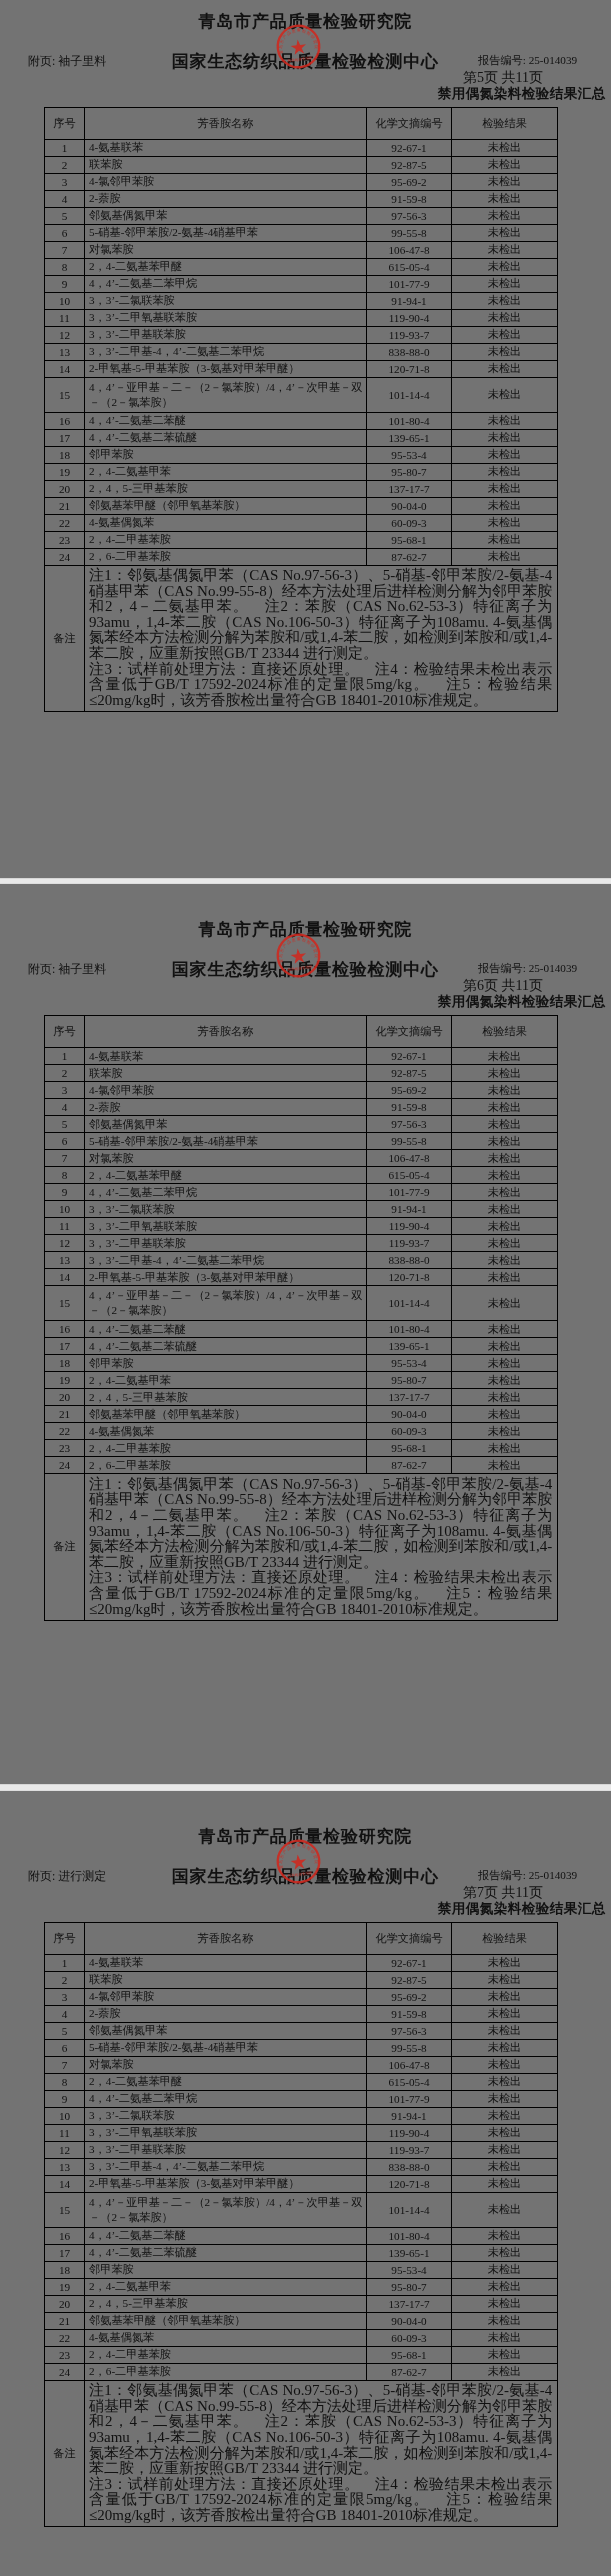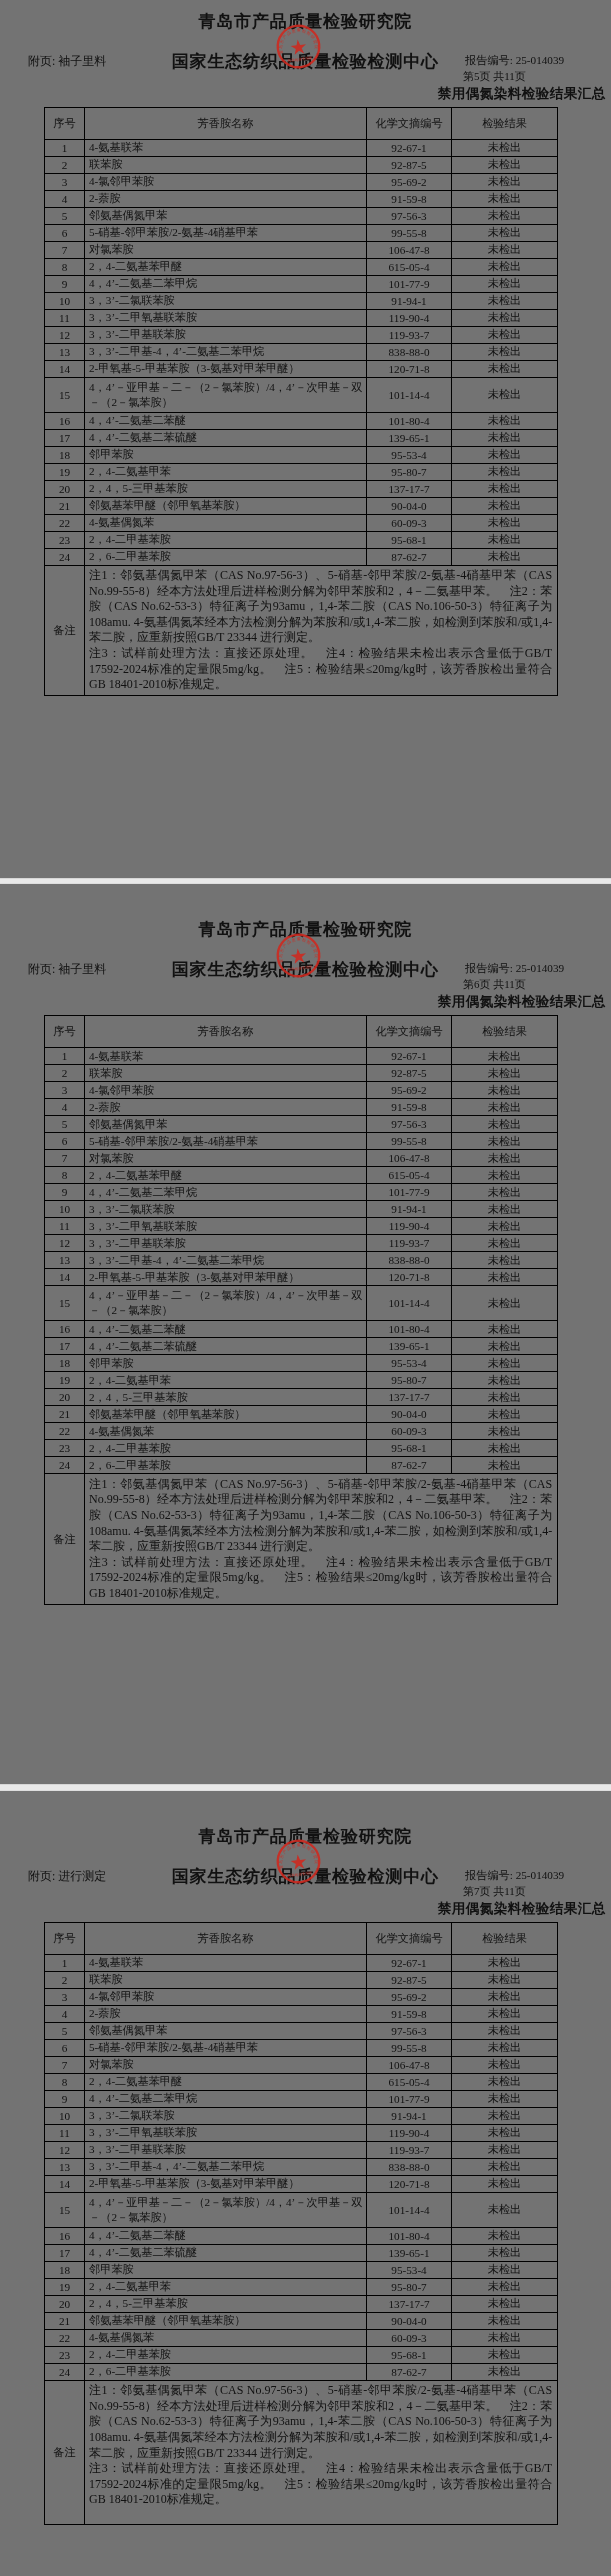--- a/index.html
+++ b/index.html
@@ -16,22 +16,22 @@
     border-top:0.8px solid #d6d6d6;border-bottom:0.8px solid #dedede;
   }
   .page-inner{position:absolute;top:var(--hdr-top);left:0;width:612px;}
   .org-title{
     position:absolute;left:4.8px;width:601px;text-align:center;
     font-size:17px;font-weight:bold;letter-spacing:0.8px;white-space:nowrap;
   }
   .org-title--1{top:0;}
   .org-title--2{top:40px;}
   .appendix{position:absolute;top:43px;left:28px;font-size:12px;white-space:nowrap;}
-  .report-no{position:absolute;top:43px;left:465px;font-size:11.2px;white-space:nowrap;}
-  .page-no{position:absolute;top:59px;left:463px;font-size:11px;white-space:nowrap;}
+  .report-no{position:absolute;top:43px;left:478px;font-size:11.2px;white-space:nowrap;}
+  .page-no{position:absolute;top:59px;left:463px;font-size:14px;white-space:nowrap;}
   .table-title{
     position:absolute;top:75px;left:4.8px;width:601px;text-align:right;
     font-size:13.6px;font-weight:bold;letter-spacing:0.4px;
   }
   .stamp{position:absolute;top:13.6px;left:275px;width:47px;height:47px;opacity:0.88;}
   .report-table{
     position:absolute;top:97px;left:44px;width:513px;
     border-collapse:collapse;table-layout:fixed;
     font-size:11.2px;
   }
@@ -42,21 +42,21 @@
   .report-table{border:1.6px solid #000;}
   .report-table thead td{height:31px;border-bottom:1.6px solid #000;}
   .report-table .cell-name{text-align:left;padding-left:4px;}
   .report-table .row-tall td{height:34px;}
   .note-label{width:40px;}
   .note-cell{
     height:119px;vertical-align:top !important;text-align:left !important;
     padding:2.4px 4.8px 2.4px 4px !important;
   }
   .page--p3 .note-cell{height:138px;}
-  .note-p{font-size:12px;line-height:15.6px;text-align:justify;}
+  .note-p{font-size:15px;line-height:15.6px;text-align:justify;}
   .stamp text, .stamp textPath{
     font-family:"Liberation Serif","DejaVu Serif",serif;
   }
 </style>
 </head>
 <body>
 
 <div class="page page--p1">
   <div class="page-inner">
     <div class="org-title org-title--1">青岛市产品质量检验研究院</div>

